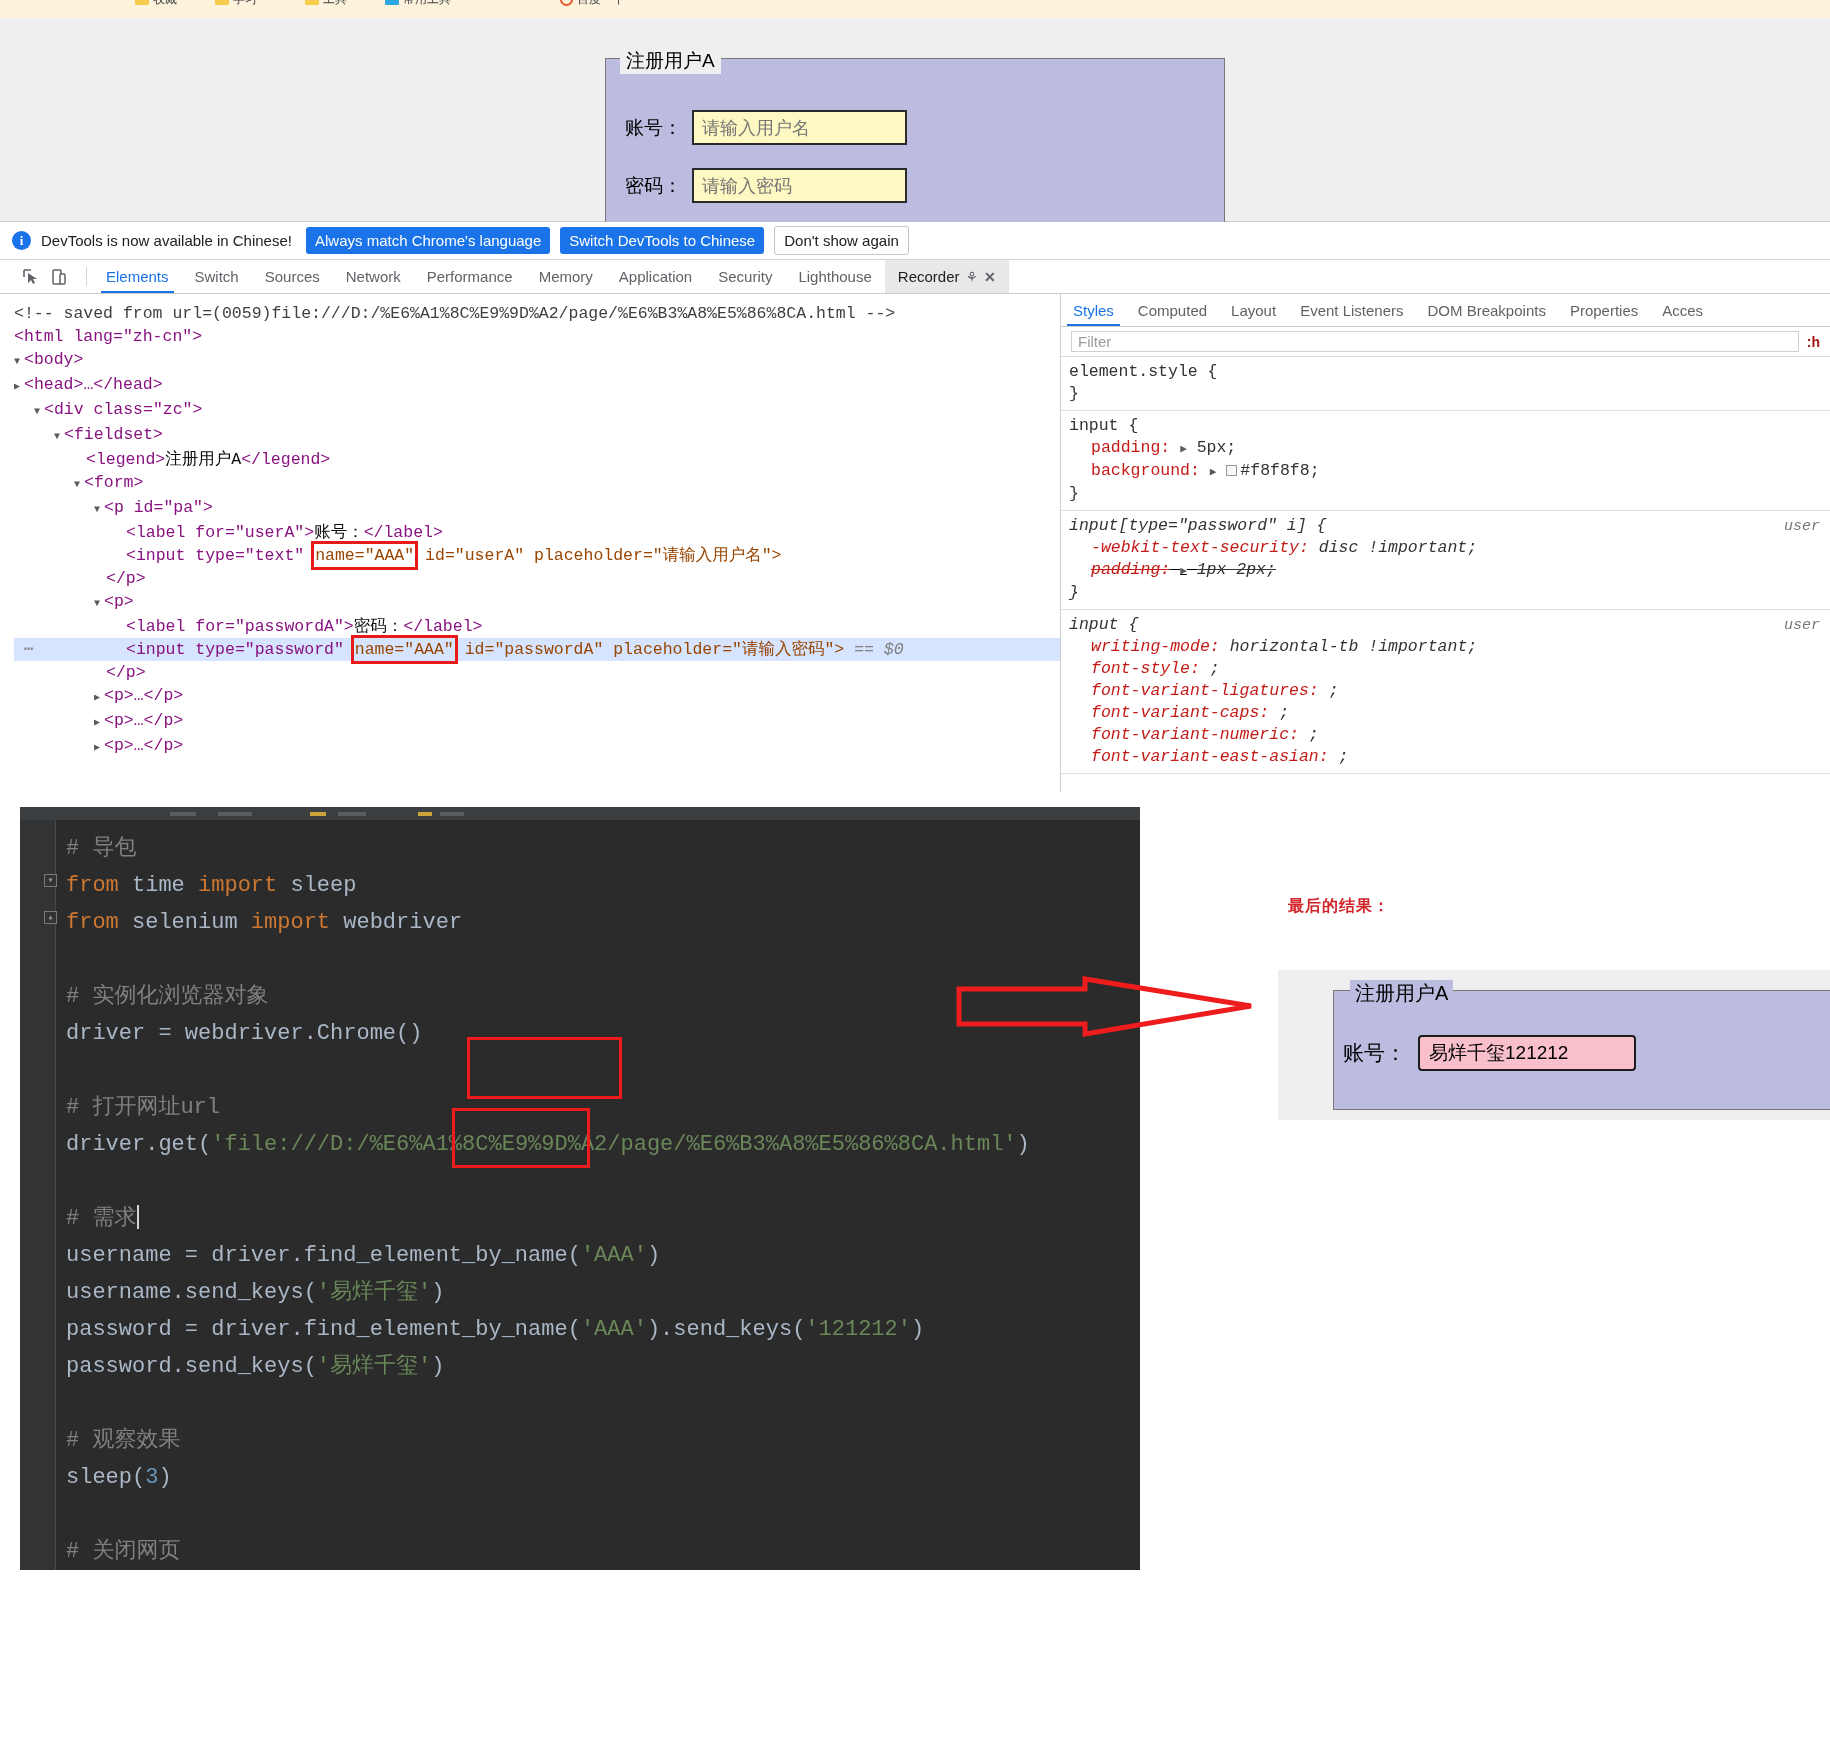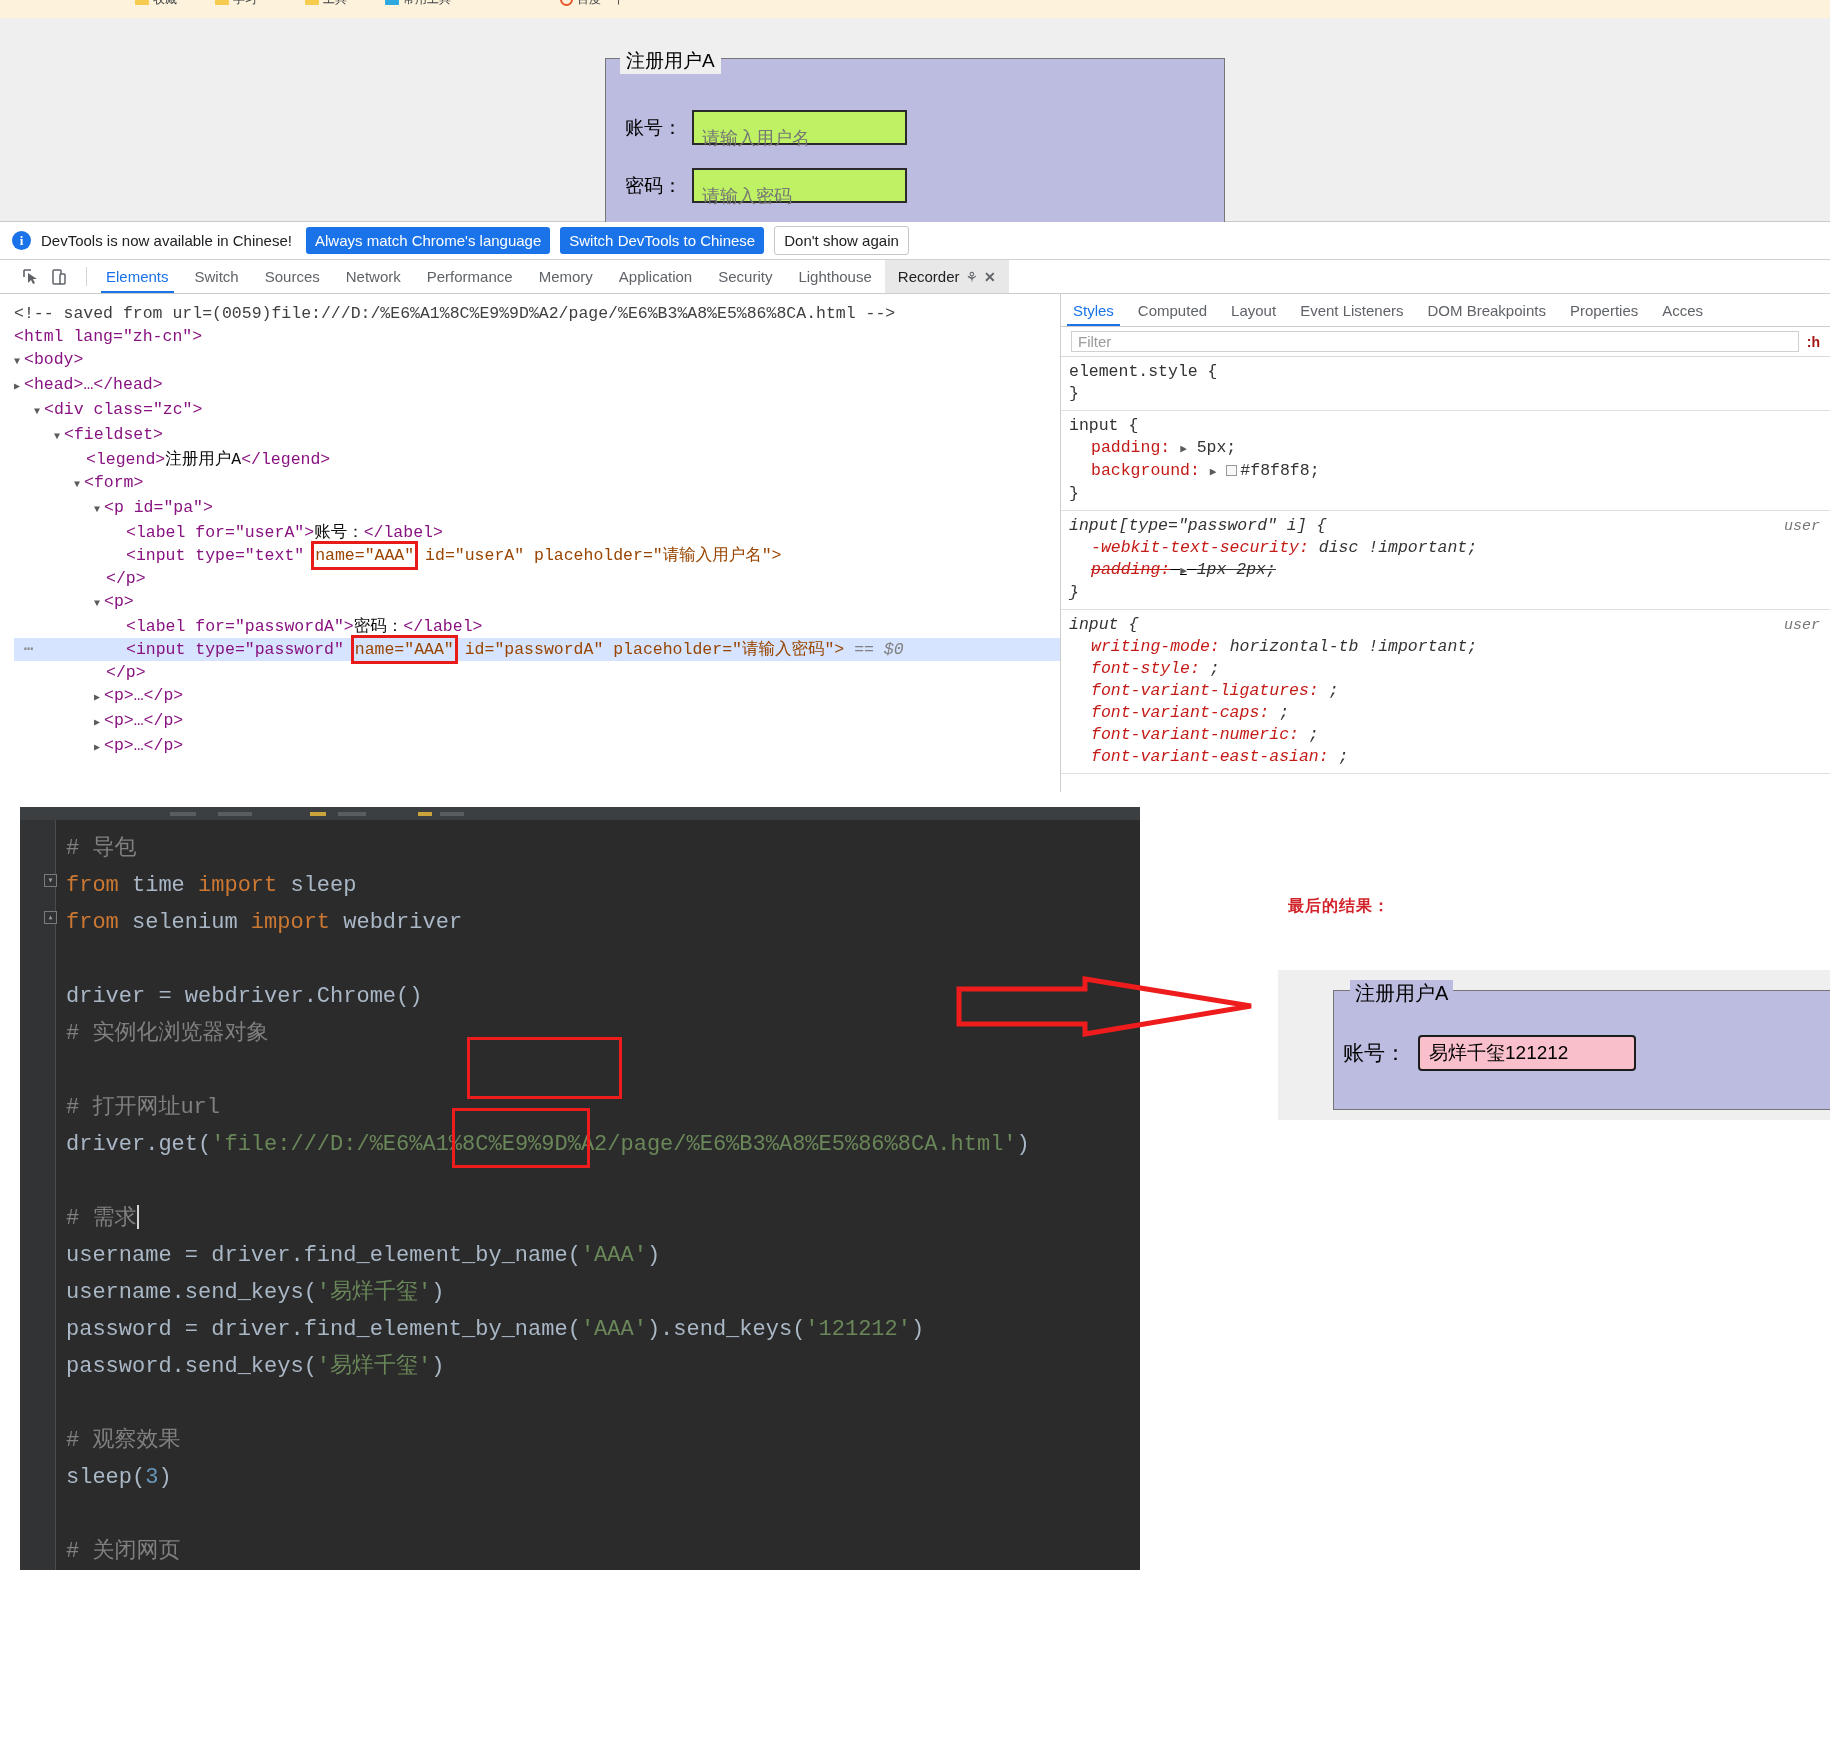--- a/index.html
+++ b/index.html
@@ -33,23 +33,23 @@
     background:#bcbce0; border:1px solid #767676;
   }
   .legend-a{
     position:absolute; left:620px; top:30px;
     background:#efefef; padding:0 6px; font-size:19px; color:#000;
     font-family:"Liberation Sans", sans-serif;
   }
   .frow{ position:absolute; display:flex; align-items:center; }
   .frow .flabel{ font-size:19px; color:#000; margin-right:10px; }
   .finput{
-    width:215px; height:35px; background:#bef264;
+    width:215px; height:35px; background:#fef9c3;
     border:2px solid #2a2a2a; font-size:18px; color:#757575;
-    padding:10px 8px; line-height:33px; font-family:"Liberation Sans", sans-serif;
+    padding:0 8px; line-height:33px; font-family:"Liberation Sans", sans-serif;
     display:block;
   }
   .finput.wide{ width:225px; }
 
   
   .devtools{
     position:absolute; left:0; top:222px; width:1830px; height:570px;
     background:#ffffff; font-family:"Liberation Sans", sans-serif;
   }
   .dt-notice{
@@ -474,22 +474,22 @@
   <div class="gutter"></div>
   <div class="gutter-line"></div>
   <div class="fold" style="top:54px;">▾</div>
   <div class="fold" style="top:91px;">▴</div>
 
   <div class="code">
     <div class="cl c-com"># 导包</div>
     <div class="cl"><span class="c-kw">from</span><span class="c-id"> time </span><span class="c-kw">import</span><span class="c-id"> sleep</span></div>
     <div class="cl"><span class="c-kw">from</span><span class="c-id"> selenium </span><span class="c-kw">import</span><span class="c-id"> webdriver</span></div>
     <div class="cl">&nbsp;</div>
+    <div class="cl c-com"># 实例化浏览器对象</div>
     <div class="cl c-id">driver = webdriver.Chrome()</div>
-    <div class="cl c-com"># 实例化浏览器对象</div>
     <div class="cl">&nbsp;</div>
     <div class="cl c-com"># 打开网址url</div>
     <div class="cl"><span class="c-id">driver.get(</span><span class="c-str">'file:///D:/%E6%A1%8C%E9%9D%A2/page/%E6%B3%A8%E5%86%8CA.html'</span><span class="c-id">)</span></div>
     <div class="cl">&nbsp;</div>
     <div class="cl c-com"><span># 需求</span><span class="caret"></span></div>
     <div class="cl"><span class="c-id">username = driver.find_element_by_name(</span><span class="c-str">'AAA'</span><span class="c-id">)</span></div>
     <div class="cl"><span class="c-id">username.send_keys(</span><span class="c-str">'易烊千玺'</span><span class="c-id">)</span></div>
     <div class="cl"><span class="c-id">password = driver.find_element_by_name(</span><span class="c-str">'AAA'</span><span class="c-id">).send_keys(</span><span class="c-str">'121212'</span><span class="c-id">)</span></div>
     <div class="cl"><span class="c-id">password.send_keys(</span><span class="c-str">'易烊千玺'</span><span class="c-id">)</span></div>
     <div class="cl">&nbsp;</div>

